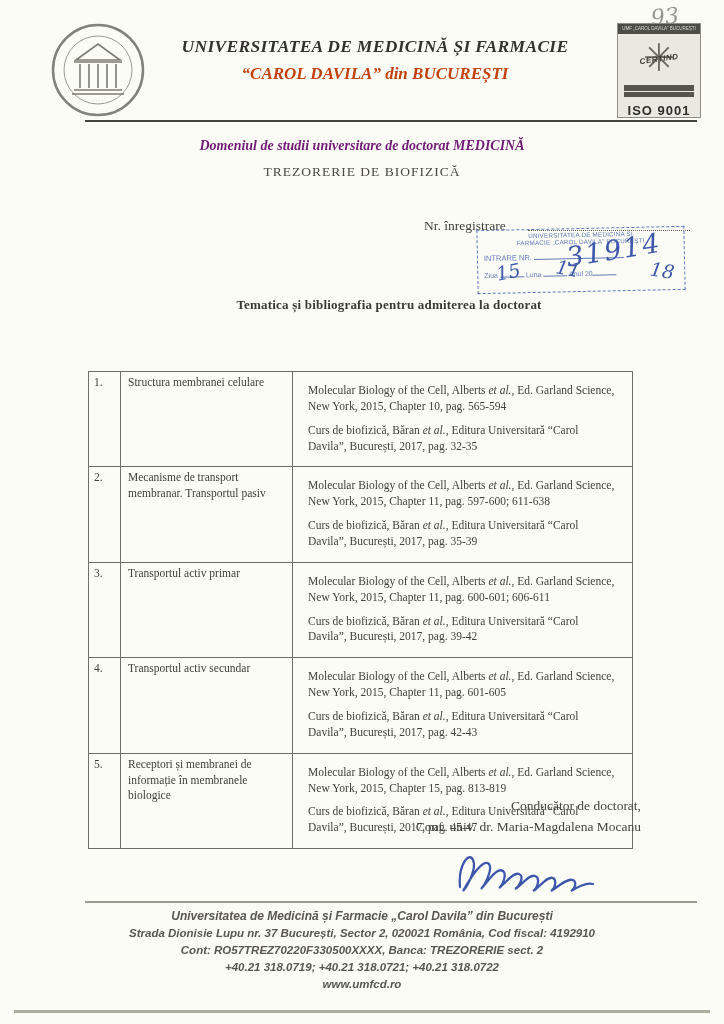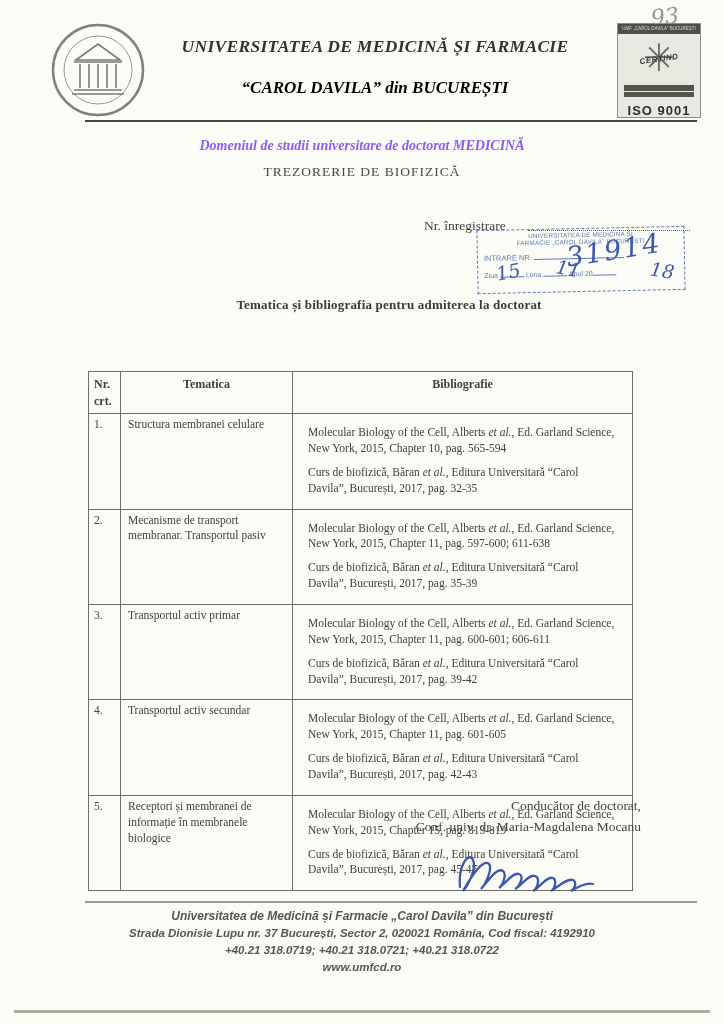--- a/index.html
+++ b/index.html
@@ -3,39 +3,39 @@
 <meta charset="utf-8">
 <style>
   html,body{margin:0;padding:0;background:#9a9a9a;}
   .page{position:relative;width:724px;height:1024px;margin:0 auto;background:#fcfcf7;
         font-family:"Liberation Serif",serif;color:#3f3e3a;overflow:hidden;}
 
   
   .seal{position:absolute;left:46px;top:22px;width:104px;height:100px;}
   .header-title{position:absolute;left:150px;top:36px;width:450px;text-align:center;}
   .header-title .l1{font-size:17.5px;font-weight:bold;font-style:italic;letter-spacing:.3px;color:#33322e;}
-  .header-title .l2{font-size:17px;font-weight:bold;font-style:italic;margin-top:21px;color:#000000;}
+  .header-title .l2{font-size:17px;font-weight:bold;font-style:italic;margin-top:7px;color:#c2410c;}
   .iso-badge{position:absolute;left:617px;top:23px;width:82px;height:93px;border:1px solid #8d8d85;
              background:#e9e9e2;font-family:"Liberation Sans",sans-serif;}
   .iso-top{height:10px;background:#4e4e48;color:#dcdcd4;font-size:4.5px;line-height:10px;
            text-align:center;white-space:nowrap;overflow:hidden;}
   .iso-star-wrap{position:relative;height:50px;}
   .iso-star{position:absolute;left:50%;top:50%;transform:translate(-50%,-52%);font-size:38px;color:#6b6b63;}
   .iso-cert{position:absolute;left:50%;top:50%;transform:translate(-50%,-50%) rotate(-8deg);
             font-size:8px;font-style:italic;color:#3c3c36;font-weight:bold;letter-spacing:.5px;}
   .iso-bar{height:6px;background:#55554e;margin:1px 6px 0 6px;}
   .iso-bar.b2{height:5px;margin-top:1px;}
   .iso-label{text-align:center;font-size:13px;font-weight:bold;color:#2e2e2a;letter-spacing:1px;margin-top:6px;}
   .hw-93{position:absolute;left:651px;top:4px;font-size:22px;color:#96958e;font-style:italic;
          font-family:"DejaVu Serif",serif;transform:rotate(-6deg);}
   .header-rule{position:absolute;left:85px;top:120px;width:612px;height:2px;background:#45443f;}
 
   
   .subtitle1{position:absolute;left:0;top:138px;width:100%;text-align:center;
-             font-size:14px;font-weight:bold;font-style:italic;color:#8b5cf6;}
+             font-size:14px;font-weight:bold;font-style:italic;color:#701a75;}
   .subtitle2{position:absolute;left:0;top:164px;width:100%;text-align:center;
              font-size:13.5px;letter-spacing:1px;color:#4a4944;}
 
   
   .nr-inreg{position:absolute;left:424px;top:218px;font-size:13.5px;color:#3f3e3a;}
   .dotted{position:absolute;left:528px;top:230px;width:162px;border-bottom:1.6px dotted #5f5e58;}
   .stamp{position:absolute;left:477px;top:228px;width:206px;height:62px;
          border:1.6px dashed #5d77b8;transform:rotate(-1.2deg);color:#6079b6;
          font-family:"Liberation Sans",sans-serif;}
   .stamp .s1{font-size:6.3px;text-align:center;margin-top:2px;letter-spacing:.2px;white-space:nowrap;}
@@ -144,25 +144,20 @@
 
   <div class="main-title">Tematica și bibliografia pentru admiterea la doctorat</div>
 
   <table class="topics">
     <colgroup>
         <col style="width:32px">
         <col style="width:172px">
         <col>
       </colgroup>
     <tbody>
-        <tr>
-      <th class="nr">Nr. crt.</th>
-      <th>Tematica</th>
-      <th>Bibliografie</th>
-    </tr>
     <tr>
       <td class="nr">1.</td>
       <td class="tem">Structura membranei celulare</td>
       <td>
         <div class="bib-line">Molecular Biology of the Cell, Alberts <i>et al.</i>, Ed. Garland Science, New York, 2015, Chapter 10, pag. 565-594</div>
         <div class="bib-line">Curs de biofizică, Băran <i>et al.</i>, Editura Universitară “Carol Davila”, București, 2017, pag. 32-35</div>
       </td>
     </tr>
     <tr>
       <td class="nr">2.</td>
@@ -207,18 +202,19 @@
     <path d="M8,42 C6,20 17,6 21,15 C25,24 15,42 11,46 C19,32 31,13 37,19 C41,24 33,40 29,44
              C37,35 45,22 51,26 C55,29 51,40 47,43 C55,37 61,27 67,29 C73,31 67,42 63,44
              C71,39 77,29 83,31 C89,33 85,44 81,46 C89,41 95,31 101,33 C105,35 103,44 99,46
              C107,41 115,33 121,35 C125,37 123,44 119,46 C127,41 135,37 141,39" fill="none" stroke="#3d58ab" stroke-width="2.3" stroke-linecap="round"></path>
   </svg>
 
   <div class="footer-rule"></div>
   <div class="footer">
     <div class="f1">Universitatea de Medicină și Farmacie „Carol Davila” din București</div>
     <div class="fl">Strada Dionisie Lupu nr. 37 București, Sector 2, 020021 România, Cod fiscal: 4192910</div>
+    <div class="fl">Cont: RO57TREZ70220F330500XXXX, Banca: TREZORERIE sect. 2</div>
     <div class="fl">+40.21 318.0719; +40.21 318.0721; +40.21 318.0722</div>
     <div class="fl">www.umfcd.ro</div>
   </div>
 
   <div class="bottom-line"></div>
 </div>
 
 </body></html>

